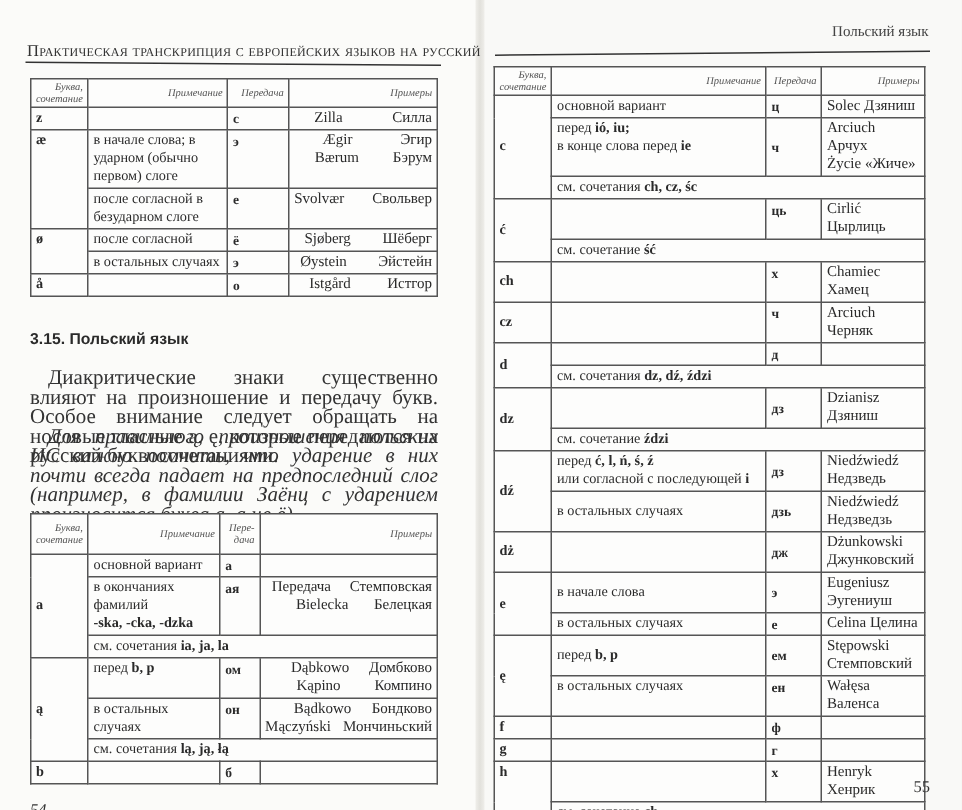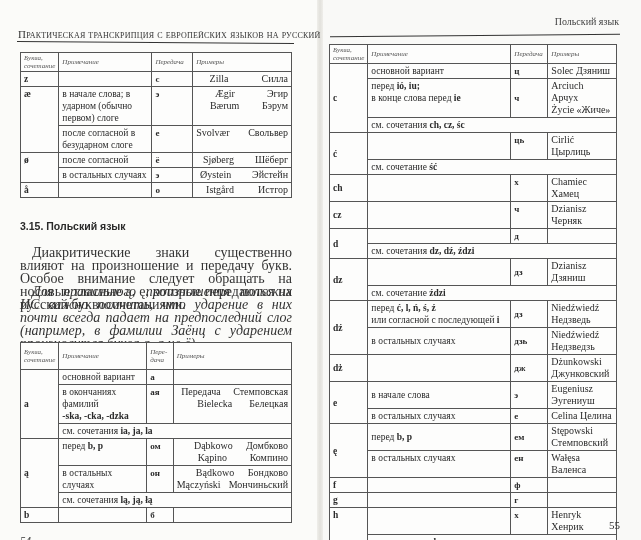--- a/index.html
+++ b/index.html
@@ -19,21 +19,21 @@
   .running-head-left { position: absolute; left: 18px; top: 28px; font-size: 11px;
     letter-spacing: 0.2px; font-variant: small-caps; color: #333; }
   .rule-left { position: absolute; left: 17px; top: 42px; width: 277px; height: 0;
     border-top: 1.5px solid #333; transform: rotate(0.4deg); }
   .running-head-right { position: absolute; right: 22px; top: 16px; font-size: 10px; color: #444; }
   .rule-right { position: absolute; left: 330px; top: 35px; width: 290px; height: 0;
     border-top: 1.5px solid #333; transform: rotate(-0.5deg); }
 
   table { border-collapse: collapse; position: absolute; background: #fdfdfc; }
   td, th { border: 1px solid #555; padding: 1px 3px; vertical-align: top; font-size: 9.5px; line-height: 12px; }
-  th { font-weight: normal; font-style: italic; font-size: 7px; color: #555; text-align: left; vertical-align: middle; line-height: 8px; }
+  th { font-weight: normal; font-style: italic; font-size: 7px; color: #555; text-align: right; vertical-align: middle; line-height: 8px; }
   td.letter { font-weight: bold; font-size: 9.5px; vertical-align: middle; }
   td.letter.top { vertical-align: top; }
   td.trans { font-weight: bold; font-size: 9px; }
   td.ex { font-size: 10px; }
   .ex2 { display: flex; gap: 0; justify-content: flex-end; }
   .ex2 span { display: inline-block; }
   .ex2 .src { width: 52px; }
   b { font-weight: bold; }
 
   #t1 { left: 20px; top: 52px; width: 272px; }
@@ -260,21 +260,21 @@
   <tr>
     <td class="letter">ch</td>
     <td></td>
     <td class="trans">х</td>
     <td class="ex">Chamiec Хамец</td>
   </tr>
   <tr>
     <td class="letter">cz</td>
     <td></td>
     <td class="trans">ч</td>
-    <td class="ex">Dzianisz Черняк</td>
+    <td class="ex">Arciuch Черняк</td>
   </tr>
 
   <tr>
     <td class="letter" rowspan="2">d</td>
     <td></td>
     <td class="trans">д</td>
     <td></td>
   </tr>
   <tr>
     <td colspan="3"><span>см. сочетания</span> <b>dz, dź, ździ</b></td>

